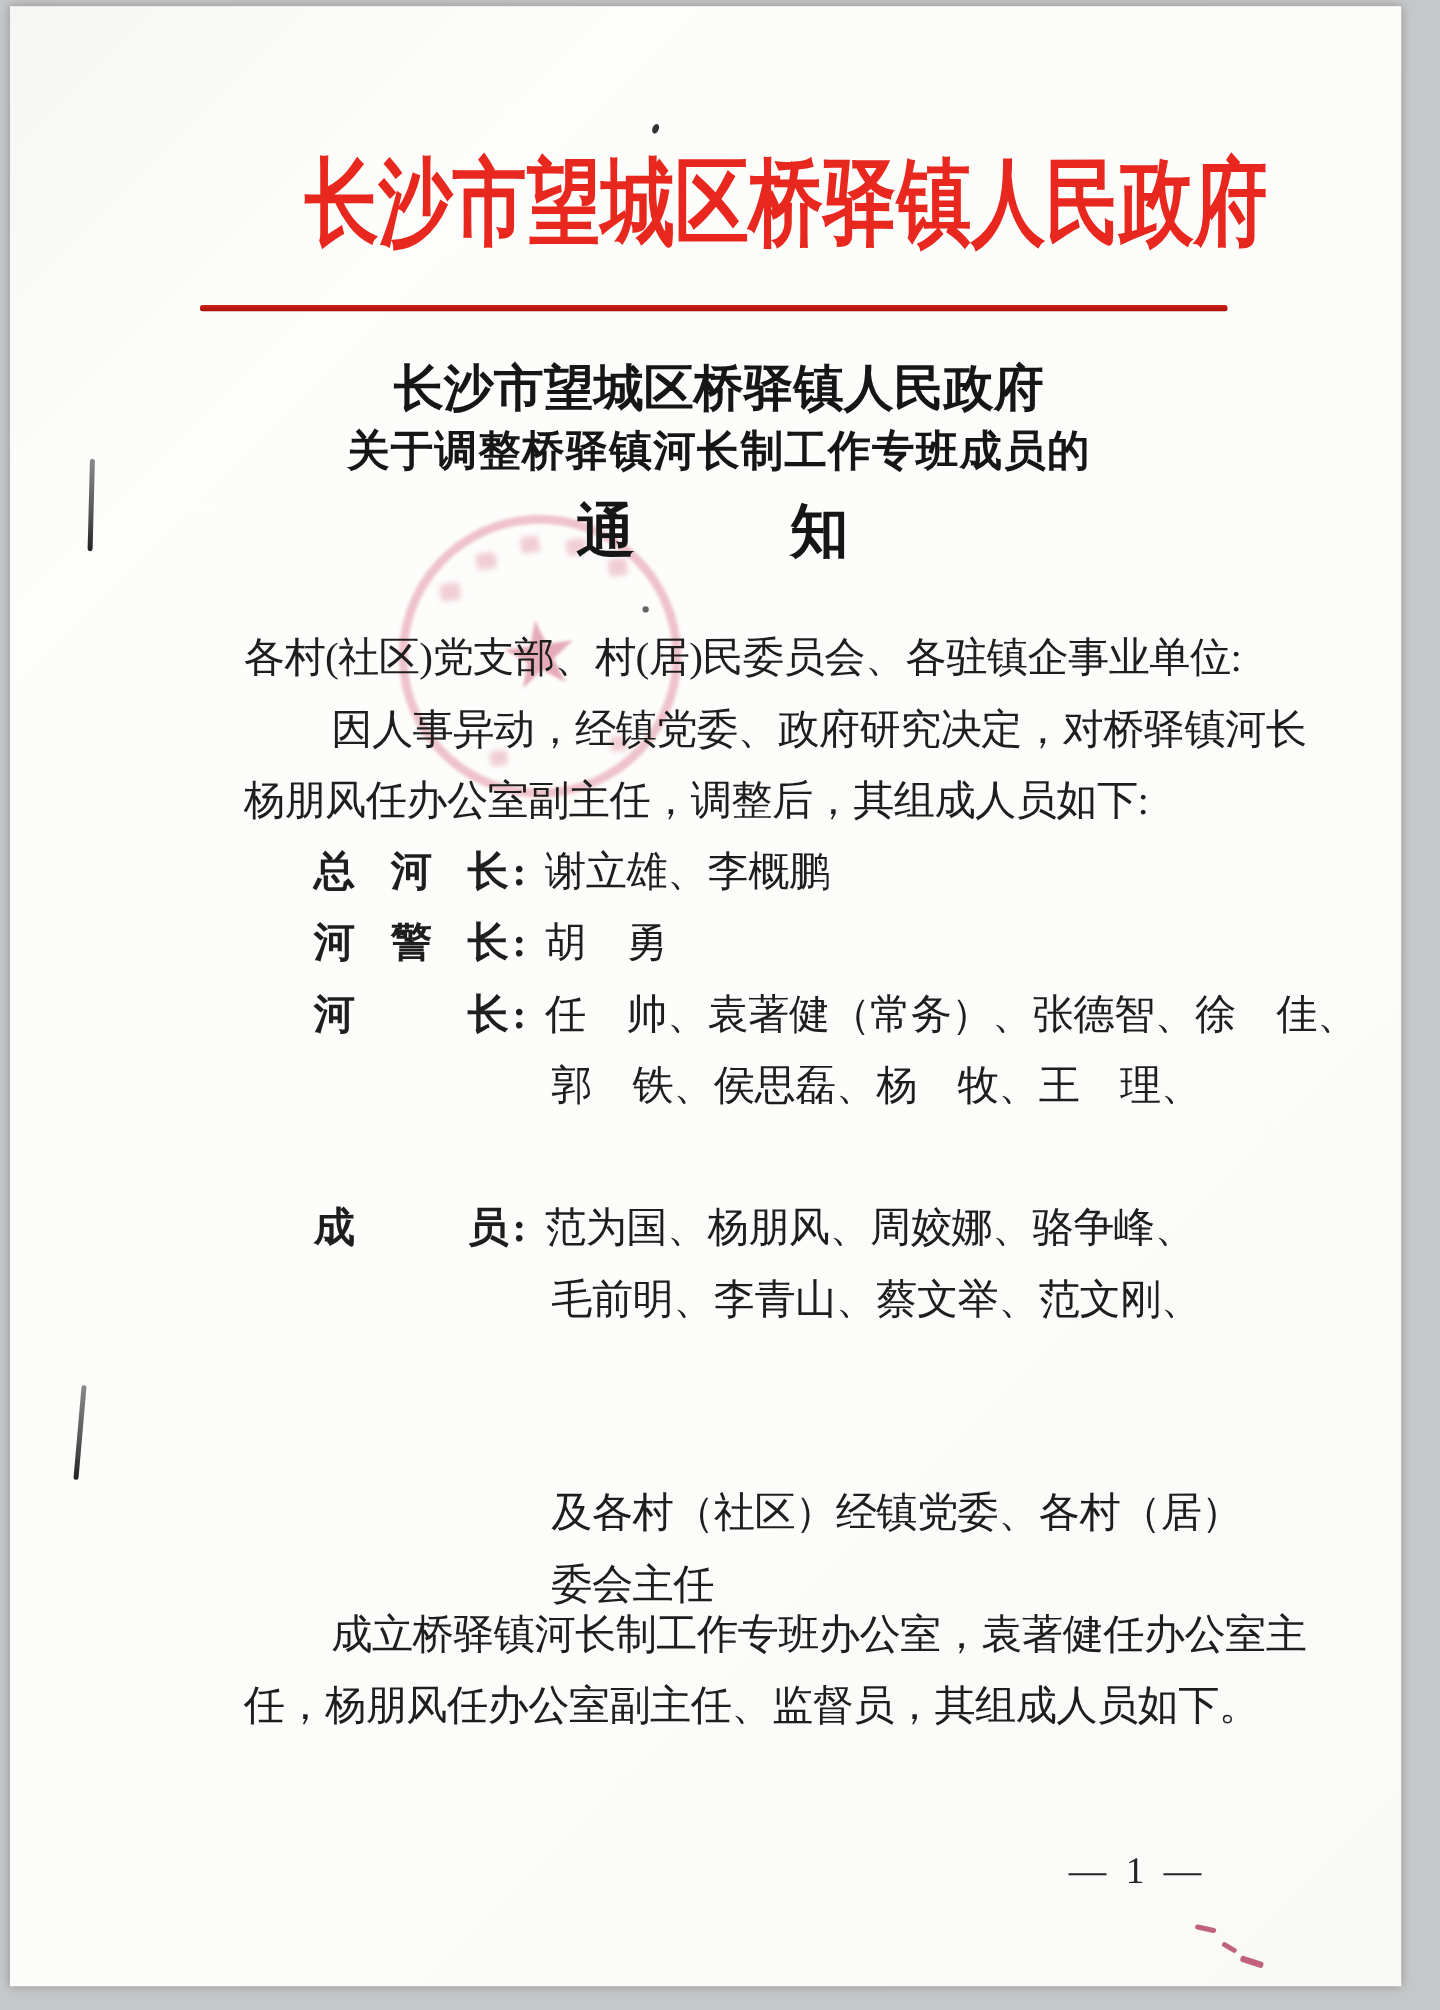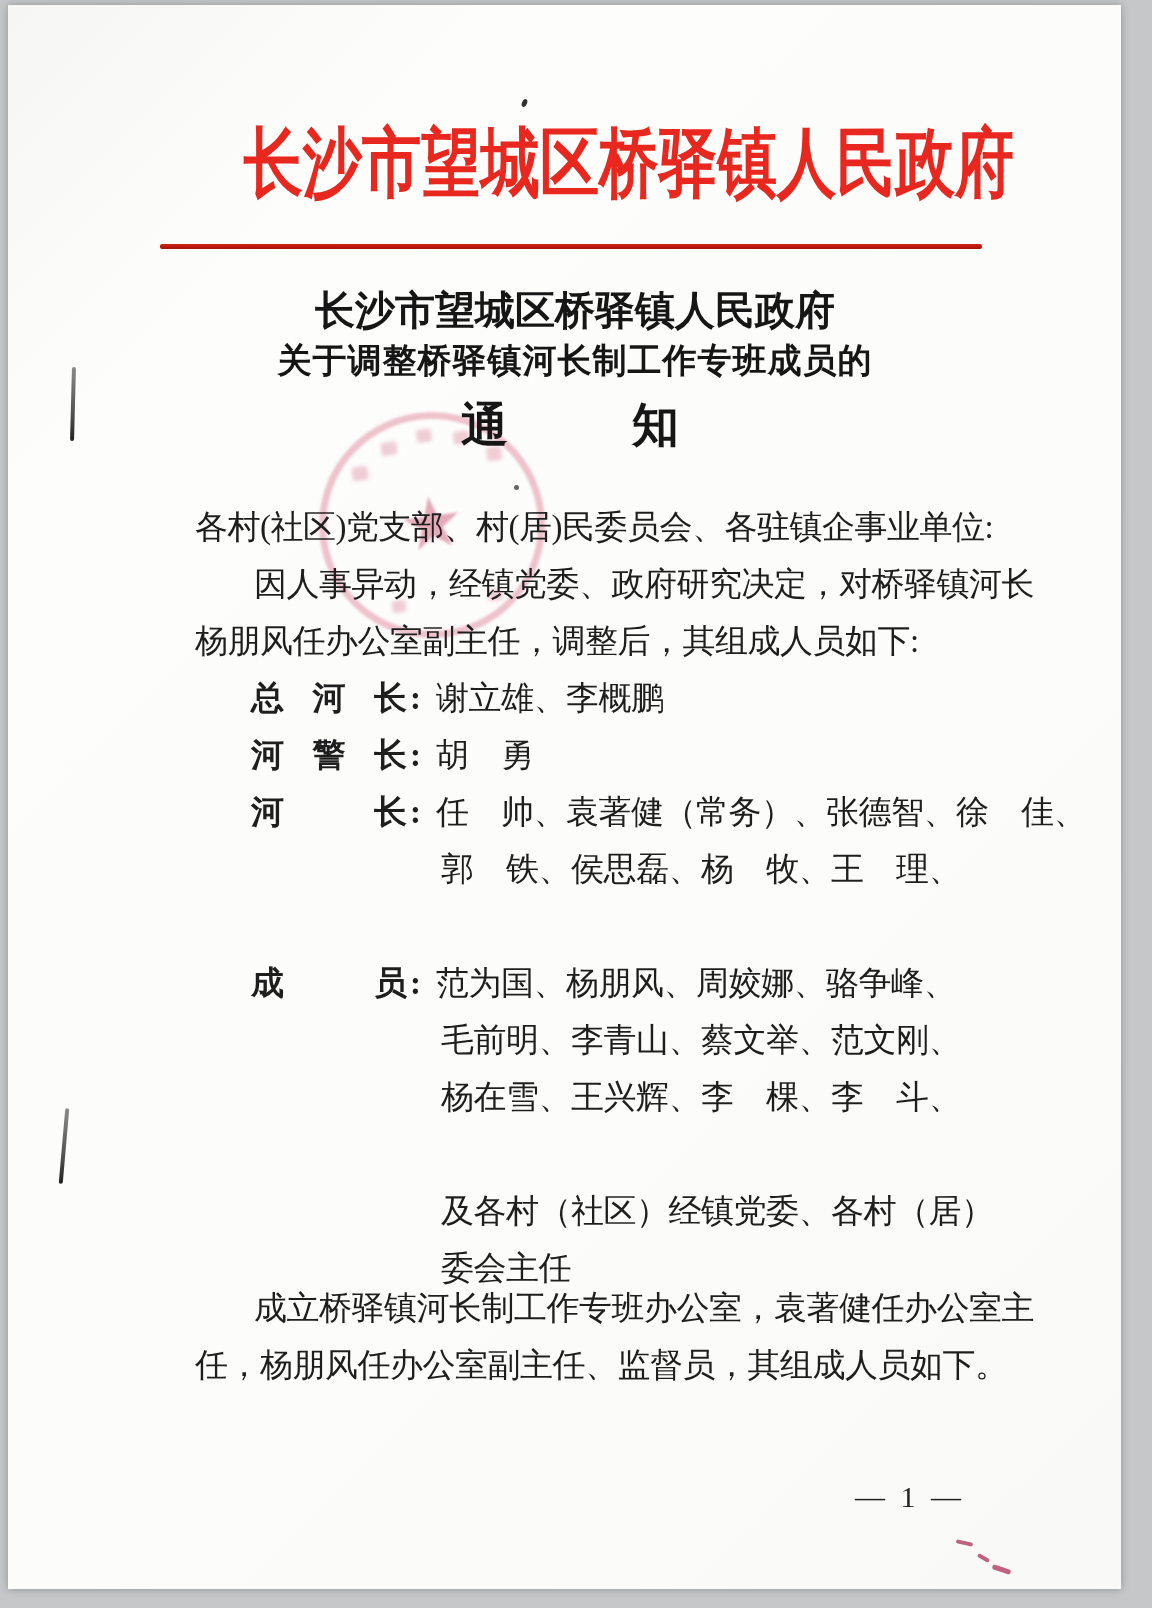--- a/index.html
+++ b/index.html
@@ -33,21 +33,21 @@
     font-weight:700; color:#161616; white-space:nowrap;
   }
   .t1 { top:283px; font-size:40px; }
   .t2 { top:338px; font-size:34px; letter-spacing:1px; }
   .t3 { top:394px; font-size:47px; letter-spacing:10px; }
   
   .line {
     position:absolute; left:183px; font-size:33px; line-height:40px;
     font-weight:500; letter-spacing:-0.5px; white-space:nowrap; color:#1e1e1e;margin-left:12px;
   }
-  .indent { left:242px;text-align:center; }
+  .indent { left:253px;text-align:center; }
   .cont { left:429px; }
   
   .role-row { position:absolute; left:251px; display:flex; align-items:baseline;
     font-size:33px; line-height:40px; white-space:nowrap; }
   .role-label { width:156px; display:inline-flex; justify-content:space-between;
     font-weight:600; }
   .colon { margin-left:3px; font-weight:600; }
   .names { margin-left:15px; font-weight:500; letter-spacing:-0.5px; }
   
   .seal {
@@ -148,21 +148,20 @@
 
   <div class="role-row" style="top:963px;">
     <span class="role-label">
         <span>成</span>
         <span>员</span>
       </span>
       <span class="colon">:</span>
     <span class="names">范为国、杨朋风、周姣娜、骆争峰、</span>
   </div>
   <div class="line cont" style="top:1020px;">毛前明、李青山、蔡文举、范文刚、</div>
-  <div class="line cont" style="top:1077px;">杨在雪、王兴辉、李　棵、李　斗、</div>
   <div class="line cont" style="top:1191px;">及各村（社区）经镇党委、各村（居）</div>
   <div class="line cont" style="top:1248px;">委会主任</div>
 
   <div class="line indent" style="top:1288px;">成立桥驿镇河长制工作专班办公室，袁著健任办公室主</div>
   <div class="line" style="top:1345px;">任，杨朋风任办公室副主任、监督员，其组成人员如下。</div>
 
   <div class="page-num">— 1 —</div>
 
   <div class="staple s1"></div>
   <div class="staple s2"></div>

